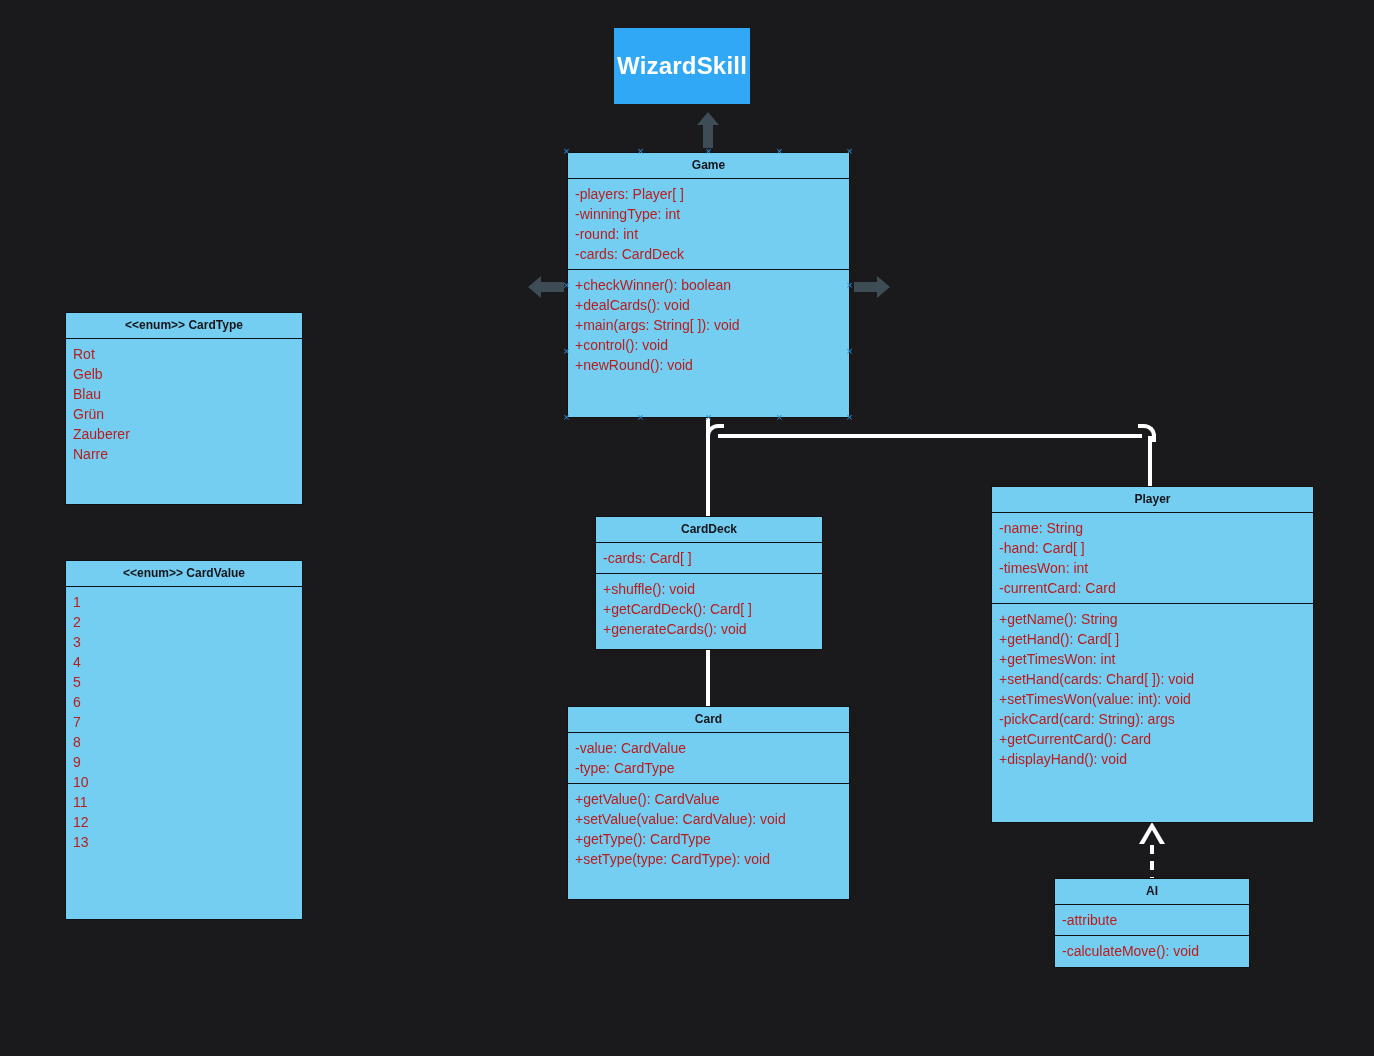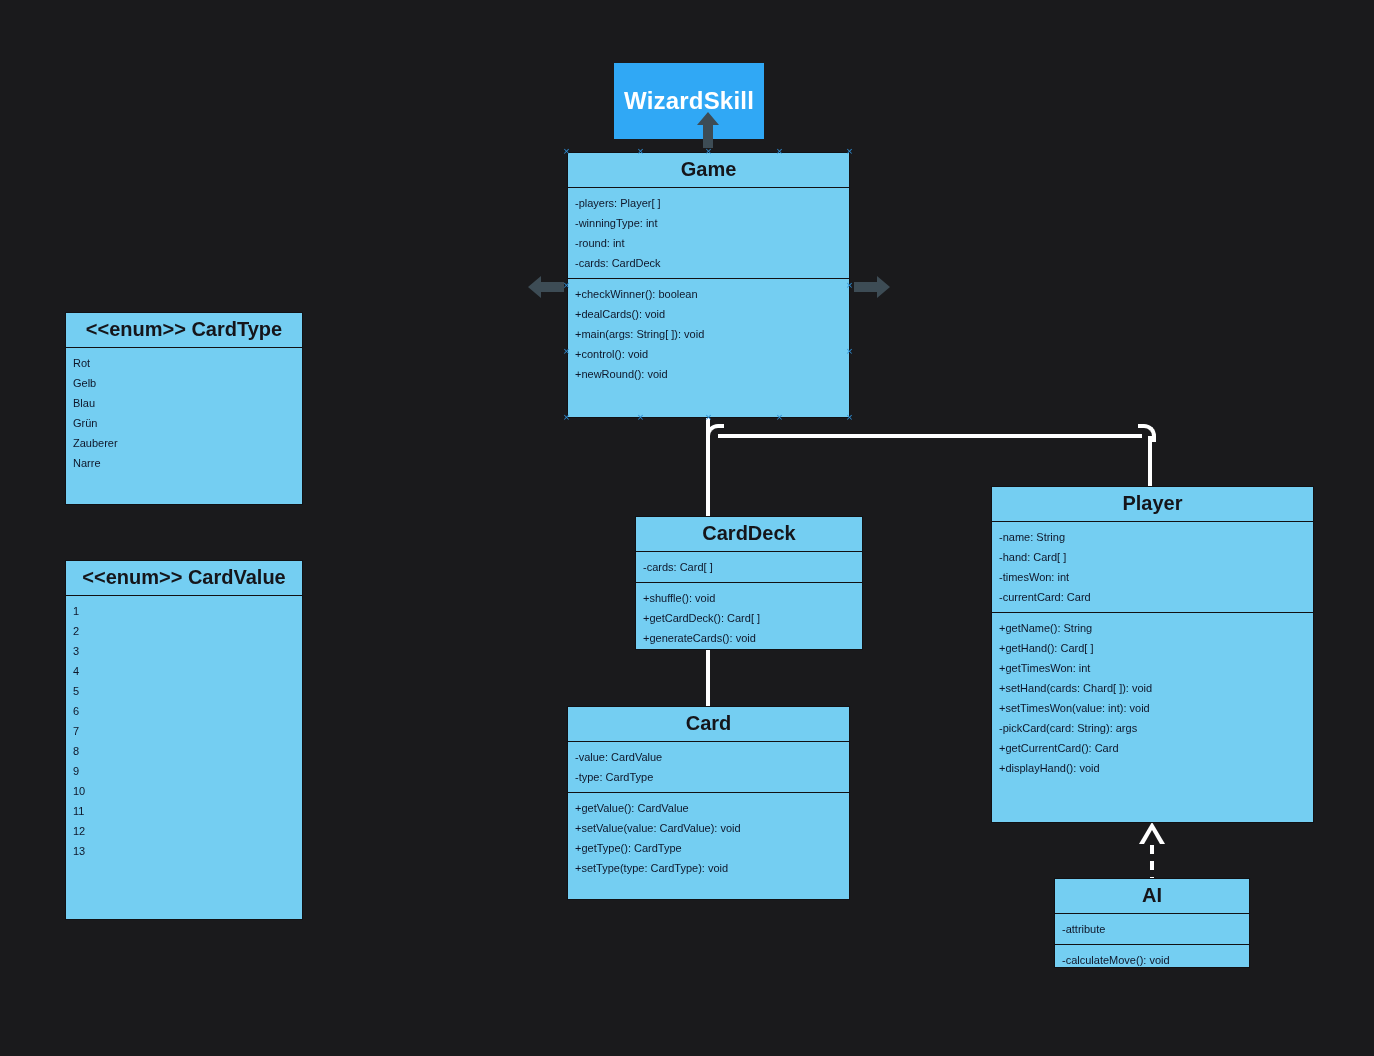--- a/index.html
+++ b/index.html
@@ -35,40 +35,40 @@
   .uml {
     position: absolute;
     background: #74cef2;
     border: 1.5px solid #111114;
     box-sizing: border-box;
     display: flex;
     flex-direction: column;
   }
   .uml .cls-name {
     text-align: center;
-    font-size: 20px;
+    font-size: 12px;
     font-weight: bold;
     color: #15151a;
     padding: 5px 4px 6px 4px;
     border-bottom: 1.5px solid #111114;
     box-sizing: border-box;
   }
   .uml .compartment {
     padding: 5px 7px 5px 7px;
     box-sizing: border-box;
   }
   .uml .compartment.divided {
     border-bottom: 1.5px solid #111114;
   }
   .uml .compartment.grow {
     flex: 1 1 auto;
   }
   .uml .row {
-    font-size: 11px;
-    color: #0f172a;
+    font-size: 14px;
+    color: #b91c1c;
     line-height: 20px;
     white-space: pre;
   }
 
   
   .edge {
     position: absolute;
     background: #ffffff;
   }
   .edge-round-tl {
@@ -132,21 +132,21 @@
     text-align: center;
     font-family: "Liberation Sans", sans-serif;
     user-select: none;
   }
 </style>
 </head>
 <body>
 
 <div id="canvas">
 
-  <div class="title-box" style="left:614px; top:28px; width:150px; height:76px;margin-top:35px;">
+  <div class="title-box" style="left:614px; top:28px; width:136px; height:76px;">
     <span class="title-text">WizardSkill</span>
   </div>
 
   <svg class="fat-arrow" style="left:696px; top:112px; width:24px; height:36px;" viewBox="0 0 24 36">
     <path d="M12 0 L23 13 L17 13 L17 36 L7 36 L7 13 L1 13 Z" fill="#3d4c55"></path>
   </svg>
 
   <svg class="fat-arrow" style="left:528px; top:275px; width:36px; height:24px;" viewBox="0 0 36 24">
     <path d="M0 12 L13 1 L13 7 L36 7 L36 17 L13 17 L13 23 Z" fill="#3d4c55"></path>
   </svg>
@@ -225,21 +225,21 @@
       <div class="row">7</div>
       <div class="row">8</div>
       <div class="row">9</div>
       <div class="row">10</div>
       <div class="row">11</div>
       <div class="row">12</div>
       <div class="row">13</div>
     </div>
   </div>
 
-  <div class="uml" style="left:595px; top:516px; width:228px; height:134px;margin-left:40px;">
+  <div class="uml" style="left:595px; top:516px; width:228px; height:134px;">
     <div class="cls-name">CardDeck</div>
     <div class="compartment divided">
       <div class="row">-cards: Card[ ]</div>
     </div>
     <div class="compartment grow">
       <div class="row">+shuffle(): void</div>
       <div class="row">+getCardDeck(): Card[ ]</div>
       <div class="row">+generateCards(): void</div>
     </div>
   </div>

